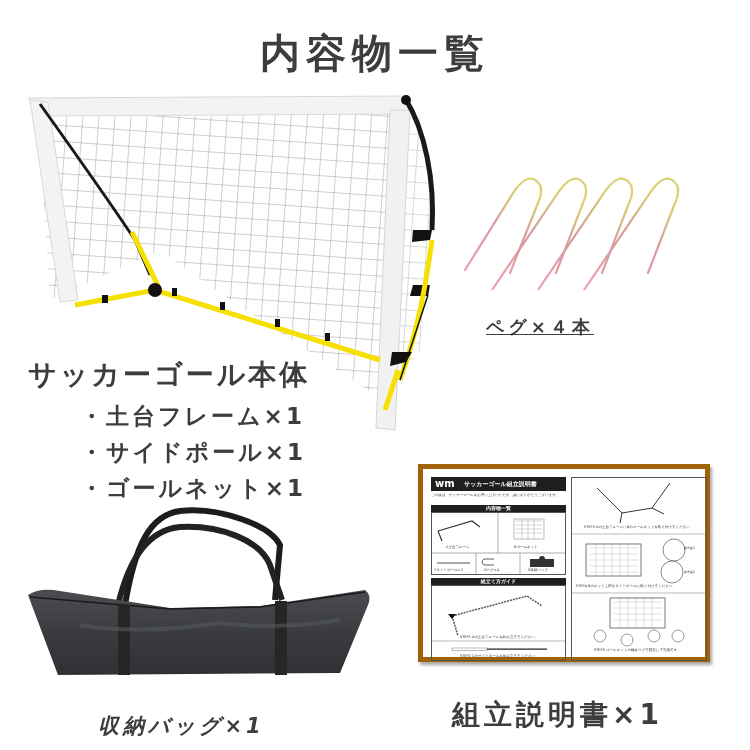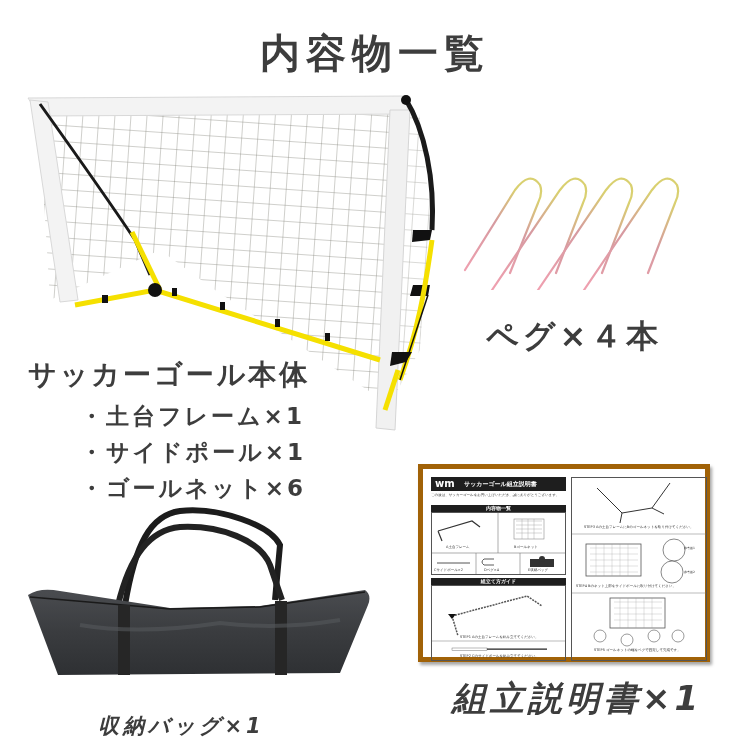--- a/index.html
+++ b/index.html
@@ -4,23 +4,23 @@
 <style>
   * { margin:0; padding:0; box-sizing:border-box; }
   html, body { width:750px; height:750px; background:#ffffff; overflow:hidden; }
   body { position:relative; font-family:"DejaVu Sans", "Liberation Sans", sans-serif; color:#3a3a3a; }
   .abs { position:absolute; }
   .title { left:0; top:26px; width:750px; text-align:center; font-size:40px; font-weight:bold; letter-spacing:6px; color:#3d3d3d; }
   .label { font-weight:bold; color:#3d3d3d; white-space:nowrap; }
   .goal-title { left:28px; top:356px; font-size:28px; letter-spacing:3px; }
   .goal-list { left:44px; top:398px; font-size:23px; line-height:36px; letter-spacing:3px;margin-left:36px; }
   .goal-list div { white-space:nowrap; }
-  .peg-label { left:486px; top:315px; font-size:32px; letter-spacing:4px; }
+  .peg-label { left:486px; top:315px; font-size:18px; letter-spacing:4px;text-decoration:underline; }
   .bag-label { left:98px; top:712px; font-size:21px; letter-spacing:4px;font-style:italic; }
-  .manual-label { left:452px; top:676px; font-size:34px; letter-spacing:4px;font-style:italic; }
+  .manual-label { left:452px; top:696px; font-size:28px; letter-spacing:4px; }
   svg { display:block; }
   
   .manual { left:418px; top:464px; width:292px; height:198px; background:#fff; border:5px solid #a16207; box-shadow:2px 3px 3px rgba(0,0,0,0.35); }
   .man-head { left:8px; top:8px; width:135px; height:14px; background:#1e1e1e; color:#fff; font-size:6px; line-height:14px; }
   .man-head .logo { position:absolute; left:4px; top:1px; font-size:10px; font-weight:bold; line-height:12px; }
   .man-head .ttl { position:absolute; left:33px; top:0; font-size:6px; font-weight:bold; }
   .man-bar { background:#1e1e1e; color:#fff; font-size:5px; font-weight:bold; text-align:center; height:7px; line-height:7px; }
   .man-small { font-size:3.5px; color:#333; white-space:nowrap; line-height:5px; }
   .man-box { border:1px solid #555; }
 </style>
@@ -67,21 +67,21 @@
     <path d="M408,205 L380,290" stroke="#111" stroke-width="1.5" fill="none"></path>
     <path d="M372,262 L392,262 L386,272 L370,276 Z" fill="#111"></path>
     <path d="M378,280 L365,320" stroke="#f5e000" stroke-width="5"></path>
   </svg>
 </div>
 
 <div class="abs label goal-title">サッカーゴール本体</div>
 <div class="abs label goal-list">
   <div>・土台フレーム×1</div>
   <div>・サイドポール×1</div>
-  <div>・ゴールネット×6</div>
+  <div>・ゴールネット×1</div>
 </div>
 
 <div class="abs" style="left:460px; top:165px; width:250px; height:125px;">
   <svg width="250" height="125" viewBox="0 0 250 125">
     <defs>
       <linearGradient id="pegGrad" x1="0" y1="1" x2="0.4" y2="0">
         <stop offset="0" stop-color="#f0a0b0"></stop>
         <stop offset="0.6" stop-color="#d69aa0"></stop>
         <stop offset="1" stop-color="#d9d070"></stop>
       </linearGradient>

